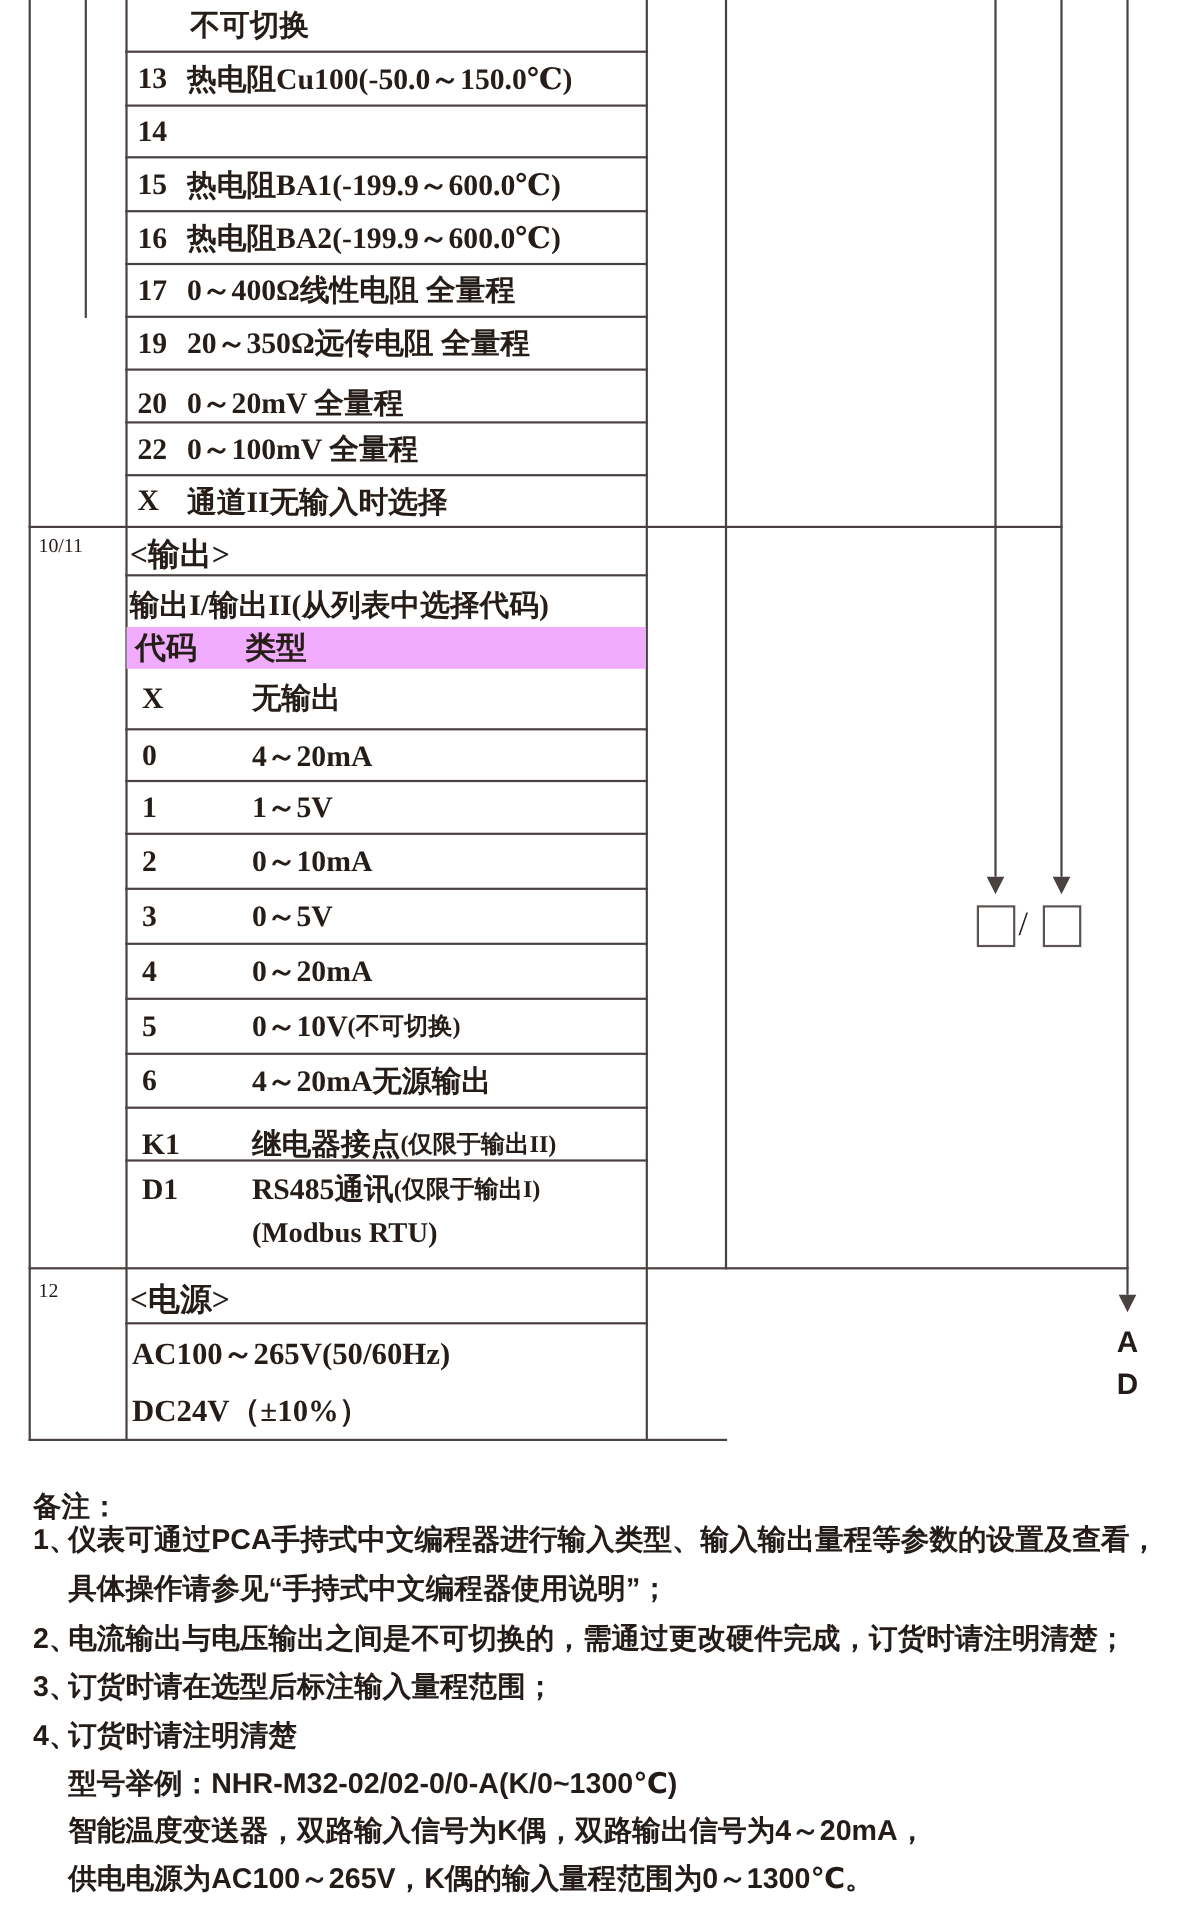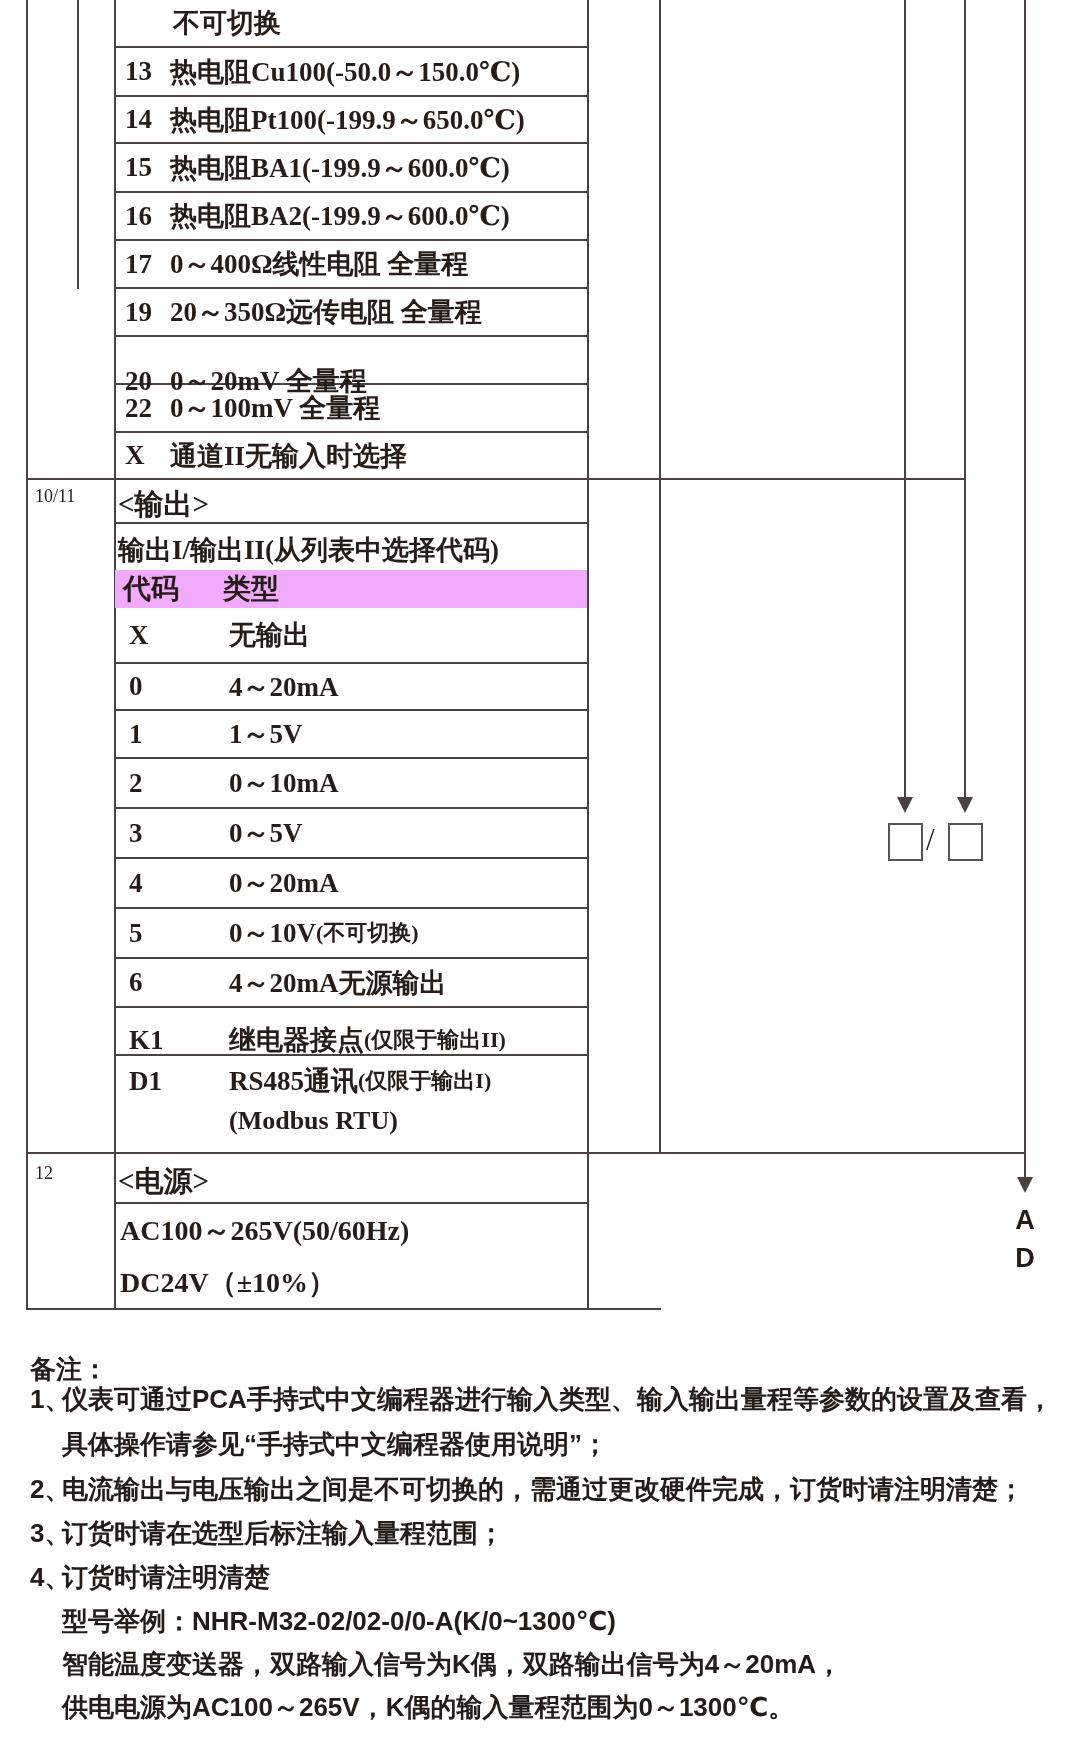--- a/index.html
+++ b/index.html
@@ -72,39 +72,38 @@
   <div class="hl" style="left:26px;top:1308px;width:635px"></div>
 
   <div class="t serif" style="left:173px;top:5px;font-size:27px">不可切换</div>
 
   <div class="irow" style="top:48px;height:47px">
     <span class="code">13</span>
     <span>热电阻Cu100(-50.0～150.0℃)</span>
   </div>
   <div class="irow" style="top:97px;height:45px">
     <span class="code">14</span>
-    <span>热电阻Pt100(-199.9～650.0℃)</span>
   </div>
   <div class="irow" style="top:144px;height:47px">
     <span class="code">15</span>
     <span>热电阻BA1(-199.9～600.0℃)</span>
   </div>
   <div class="irow" style="top:193px;height:46px">
     <span class="code">16</span>
     <span>热电阻BA2(-199.9～600.0℃)</span>
   </div>
   <div class="irow" style="top:241px;height:46px">
     <span class="code">17</span>
     <span>0～400Ω线性电阻 全量程</span>
   </div>
   <div class="irow" style="top:289px;height:46px">
     <span class="code">19</span>
     <span>20～350Ω远传电阻 全量程</span>
   </div>
-  <div class="irow" style="top:351px;height:60px">
+  <div class="irow" style="top:336px;height:60px">
     <span class="code">20</span>
     <span>0～20mV 全量程</span>
   </div>
   <div class="irow" style="top:385px;height:46px">
     <span class="code">22</span>
     <span>0～100mV 全量程</span>
   </div>
   <div class="irow" style="top:433px;height:45px">
     <span class="code">X</span>
     <span>通道II无输入时选择</span>

